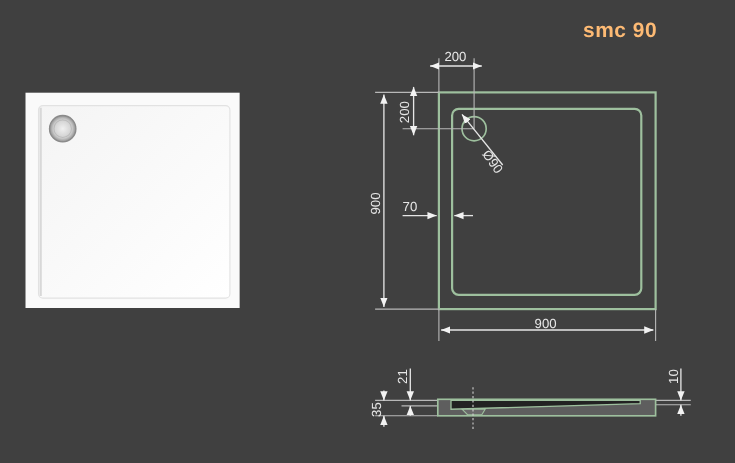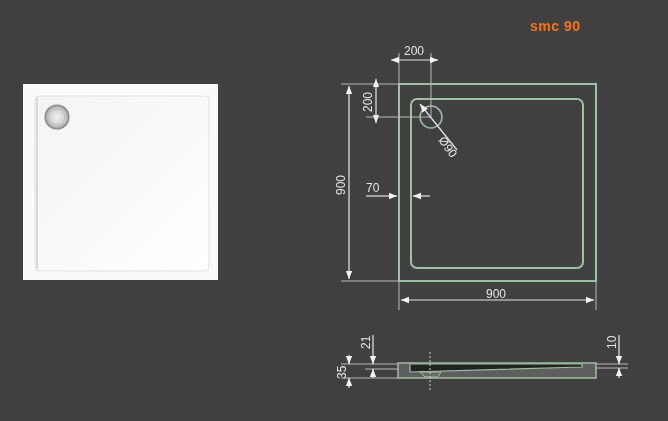--- a/index.html
+++ b/index.html
@@ -1,17 +1,17 @@
 <!DOCTYPE html>
 <html><head>
 <meta charset="utf-8">
 <style>
   html,body{margin:0;padding:0;}
   body{width:668px;height:421px;background:#404040;position:relative;overflow:hidden;font-family:"Liberation Sans",sans-serif;}
-  .title{position:absolute;left:530px;top:18px;font-size:14px;font-weight:bold;color:#f97316;letter-spacing:0.5px;text-align:right;}
+  .title{position:absolute;left:530px;top:18px;font-size:19px;font-weight:bold;color:#fdba74;letter-spacing:0.5px;text-align:right;}
   .photo{position:absolute;left:23px;top:84px;width:195px;height:196px;}
   svg.drawing{position:absolute;left:0;top:0;}
   .dimtext{fill:#e6e6e6;font-family:"Liberation Sans",sans-serif;font-size:12px;}
 </style>
 </head>
 <body>
 
 <div class="title">smc 90</div>
 
 <svg class="photo" viewBox="0 0 195 196" width="195" height="196">

